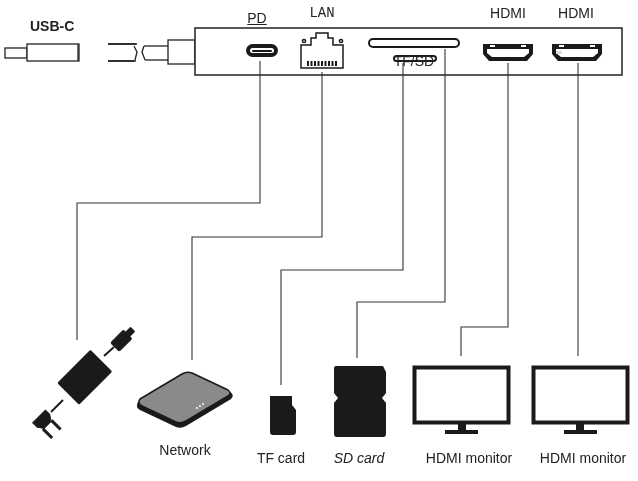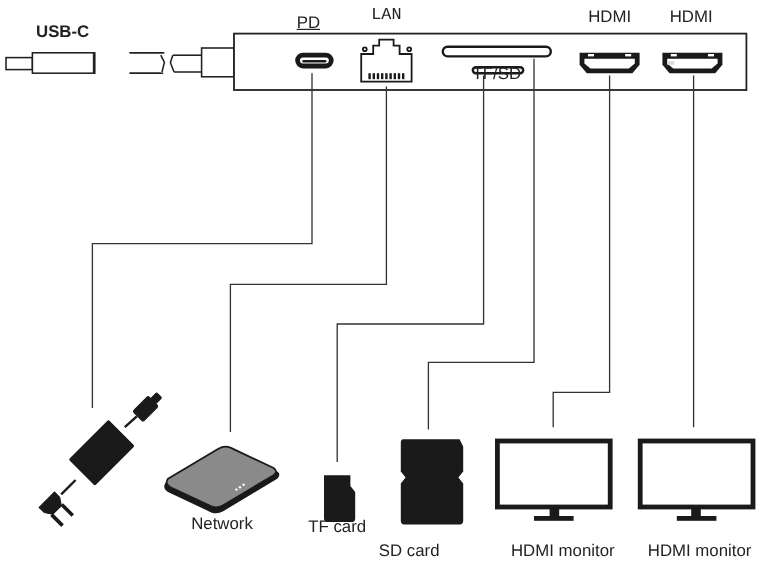--- a/index.html
+++ b/index.html
@@ -123,17 +123,17 @@
 <div class="lbl" style="left:30px;top:18px;font-weight:bold;">USB-C</div>
 
 <div class="lbl" style="left:237px;top:10px;width:40px;text-decoration:underline;">PD</div>
 <div class="lbl" style="left:300px;top:5px;width:44px;font-family:Liberation Mono, monospace;">LAN</div>
 <div class="lbl" style="left:384px;top:5px;width:60px;margin-top:48px;">TF/SD</div>
 <div class="lbl" style="left:480px;top:5px;width:56px;">HDMI</div>
 <div class="lbl" style="left:548px;top:5px;width:56px;">HDMI</div>
 
 <div class="lbl" style="left:5px;top:450px;width:110px;">
 </div>
-<div class="lbl" style="left:145px;top:428px;width:80px;">Network</div>
-<div class="lbl" style="left:246px;top:430px;width:70px;">TF card</div>
-<div class="lbl" style="left:304px;top:450px;width:74px;">SD card</div>
+<div class="lbl" style="left:145px;top:442px;width:80px;">Network</div>
+<div class="lbl" style="left:246px;top:450px;width:70px;">TF card</div>
+<div class="lbl" style="left:322px;top:450px;width:74px;font-style:italic;">SD card</div>
 <div class="lbl" style="left:414px;top:450px;width:110px;">HDMI monitor</div>
 <div class="lbl" style="left:528px;top:450px;width:110px;">HDMI monitor</div>
 
 </body></html>

